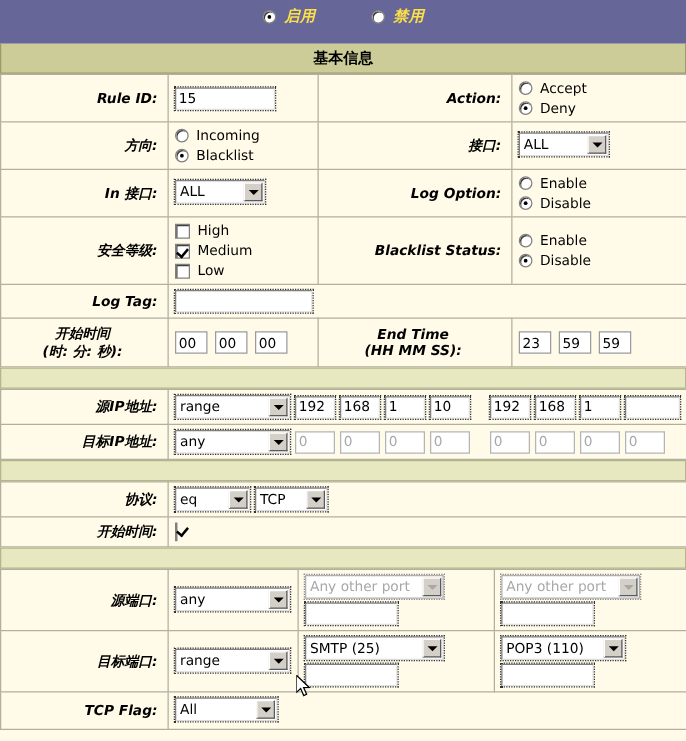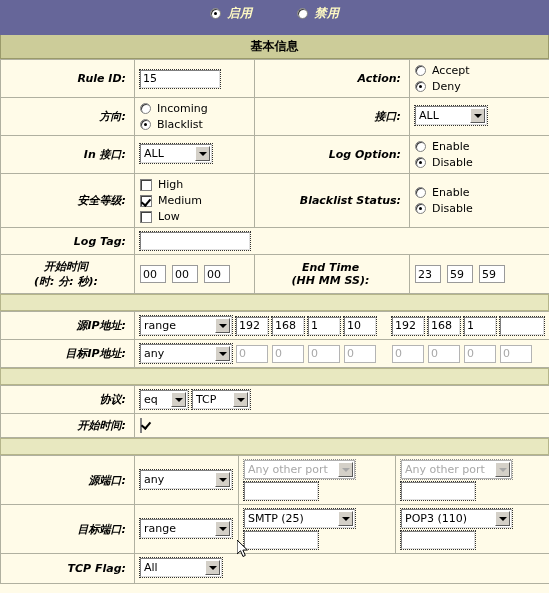--- a/index.html
+++ b/index.html
@@ -13,21 +13,21 @@
   .page{width:549px;height:593px;position:relative;background:#fffbe8;}
 
   
   .banner{
     height:35px;background:#666699;
     display:flex;align-items:flex-start;justify-content:center;
     gap:44px;padding-top:5px;box-sizing:border-box;
   }
   .banner .opt{display:flex;align-items:center;gap:7px;}
   .banner .lbl{
-    color:#fef9c3;font-weight:bold;font-style:italic;font-size:12px;
+    color:#fde047;font-weight:bold;font-style:italic;font-size:12px;
     letter-spacing:.5px;
   }
 
   
   .radio{
     width:11px;height:11px;border-radius:50%;
     background:#ffffff;box-sizing:border-box;
     border:1px solid #808080;
     box-shadow:inset 1px 1px 0 #404040, inset -1px -1px 0 #ffffff;
     position:relative;flex:none;
@@ -343,21 +343,21 @@
     <colgroup>
         <col style="width:134px">
         <col style="width:415px">
       </colgroup>
 
     <tbody>
         <tr>
       <td class="lab">协议:</td>
       <td>
         <div class="ipgrp">
-          <span class="sel" style="width:48px">
+          <span class="sel" style="width:60px">
             <span class="val">eq</span>
             <span class="arw"></span>
           </span>
           <span class="sel" style="width:58px">
             <span class="val">TCP</span>
             <span class="arw"></span>
           </span>
         </div>
       </td>
     </tr>
@@ -422,21 +422,21 @@
         <div class="portcell">
           <span class="sel" style="width:111px">
             <span class="val">SMTP (25)</span>
             <span class="arw"></span>
           </span>
           <input class="txt" style="width: 74px;" value="">
         </div>
       </td>
       <td>
         <div class="portcell">
-          <span class="sel" style="width:111px">
+          <span class="sel" style="width:99px">
             <span class="val">POP3 (110)</span>
             <span class="arw"></span>
           </span>
           <input class="txt" style="width: 74px;" value="">
         </div>
       </td>
     </tr>
 
     <tr>
       <td class="lab">TCP Flag:</td>

